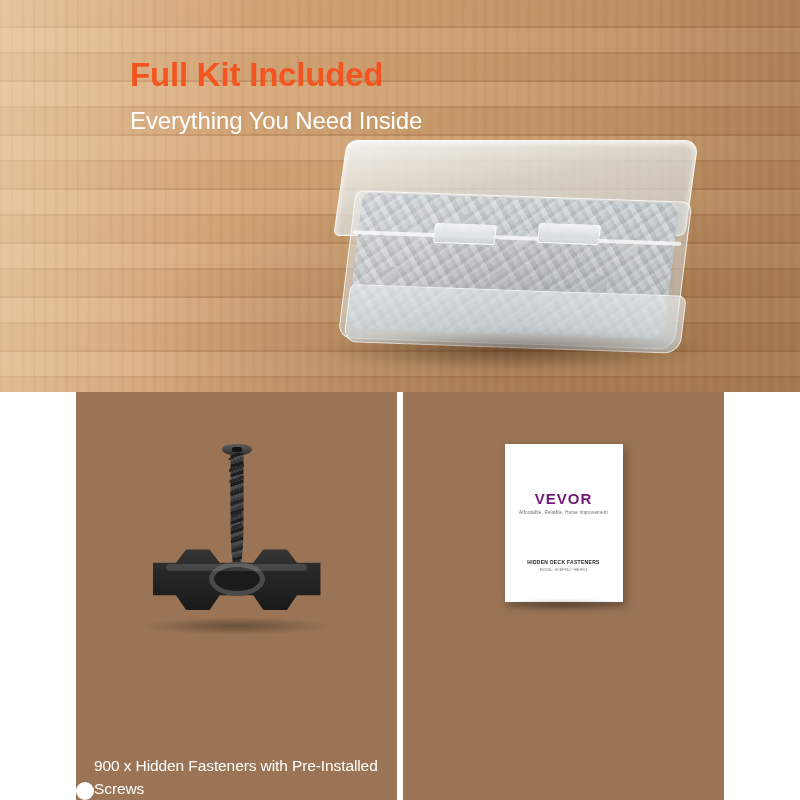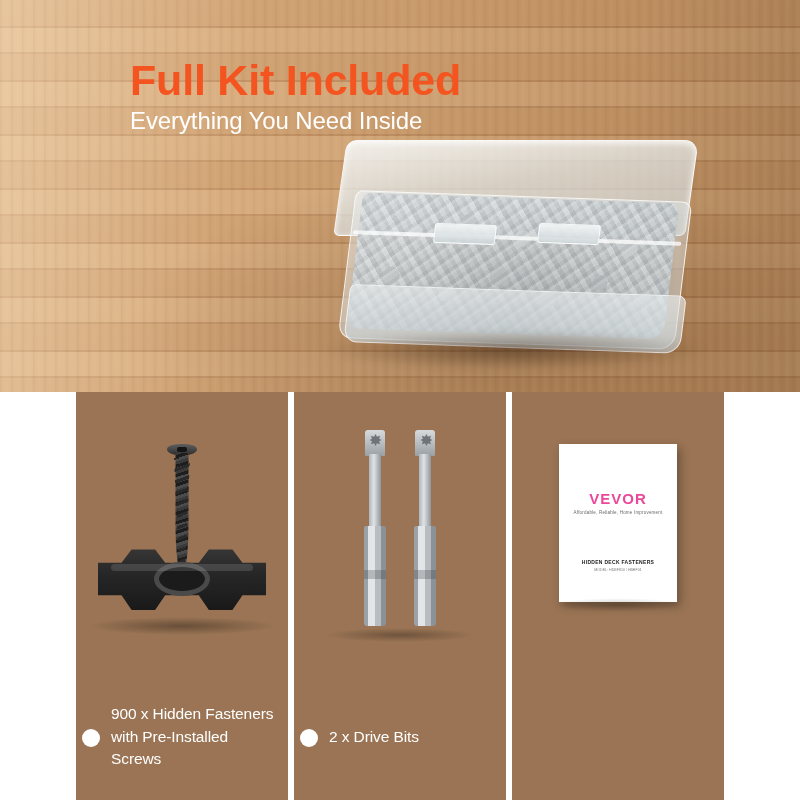--- a/index.html
+++ b/index.html
@@ -45,21 +45,21 @@
   .hero-grain {
     position: absolute; inset: 0;
     background-image:
       repeating-linear-gradient(90deg, rgba(140,95,55,0.10) 0px, rgba(140,95,55,0.0) 3px, rgba(255,225,190,0.07) 6px, rgba(140,95,55,0.0) 11px);
     opacity: .8;
   }
 
   .hero-title {
     position: absolute;
     left: 130px; top: 56px;
-    font-size: 43px;
+    font-size: 33px;
     font-weight: bold;
     color: #f4541f;
     letter-spacing: -0.2px;
   }
   .hero-sub {
     position: absolute;
     left: 130px; top: 107px;
     font-size: 24px;
     color: #ffffff;
     font-weight: 400;
@@ -177,23 +177,22 @@
   }
   .panel-art {
     position: absolute;
     left: 0; top: 0; right: 0;
     height: 262px;
   }
   .panel-caption {
     position: absolute;
     left: 0; right: 0; top: 262px; bottom: 0;
     display: flex;
-    align-items: center;
-    gap: 11px;
-    padding: 20px 14px 0 6px;
+    align-items: flex-end;
+    padding: 20px 14px 0 0;
   }
   .bullet {
     flex: 0 0 auto;
     width: 18px; height: 18px;
     border-radius: 50%;
     background: #ffffff;
     margin-top: 2px;
   }
   .caption-text {
     color: #ffffff;
@@ -344,21 +343,21 @@
     box-shadow: 3px 4px 9px rgba(0,0,0,0.30);
     display: flex;
     flex-direction: column;
     align-items: center;
   }
   .manual-logo {
     margin-top: 46px;
     font-size: 15px;
     font-weight: bold;
     letter-spacing: 1px;
-    color: #ec4899;
+    color: #701a75;
   }
   .manual-tag {
     margin-top: 3px;
     font-size: 4.5px;
     color: #6a6a6a;
     letter-spacing: .2px;
   }
   .manual-title {
     margin-top: 44px;
     font-size: 5px;
@@ -419,43 +418,20 @@
           <div class="clip-hl"></div>
         </div>
         <div class="panel-shadow-1"></div>
       </div>
       <div class="panel-caption">
         <span class="bullet"></span>
         <span class="caption-text">900 x Hidden Fasteners with Pre-Installed Screws</span>
       </div>
     </div>
 
-    <div class="panel">
-      <div class="panel-art">
-        <div class="bit a">
-          <div class="bit-tip">
-            <div class="bit-star"></div>
-          </div>
-          <div class="bit-neck"></div>
-          <div class="bit-shank"></div>
-        </div>
-        <div class="bit b">
-          <div class="bit-tip">
-            <div class="bit-star"></div>
-          </div>
-          <div class="bit-neck"></div>
-          <div class="bit-shank"></div>
-        </div>
-        <div class="panel-shadow-2"></div>
-      </div>
-      <div class="panel-caption">
-        <span class="bullet"></span>
-        <span class="caption-text">2 x Drive Bits</span>
-      </div>
-    </div>
 
     <div class="panel">
       <div class="panel-art">
         <div class="manual">
           <div class="manual-logo">VEVOR</div>
           <div class="manual-tag">Affordable, Reliable, Home Improvement</div>
           <div class="manual-title">HIDDEN DECK FASTENERS</div>
           <div class="manual-model">MODEL: HDBF810 / HBHF01</div>
         </div>
         <div class="panel-shadow-3"></div>

